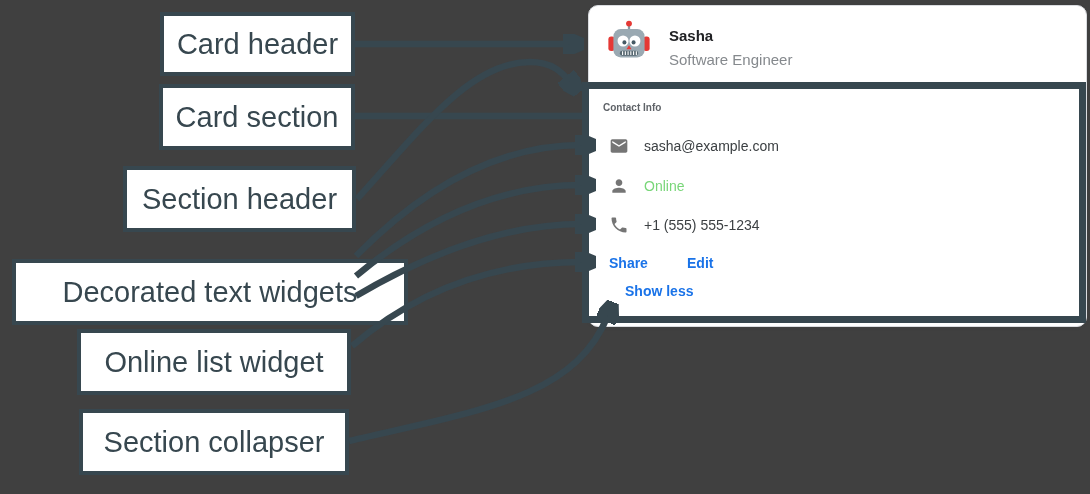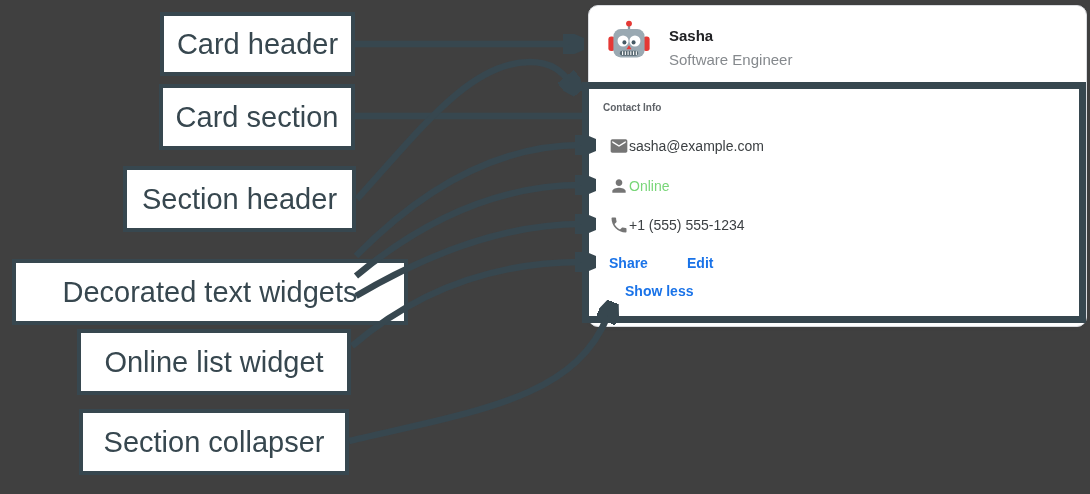--- a/index.html
+++ b/index.html
@@ -26,21 +26,21 @@
   .section-outline{
     position:absolute;left:582px;top:82px;width:504px;height:241px;z-index:3;
     border:7px solid #37474F;box-sizing:border-box;pointer-events:none;
   }
   .card-name{position:absolute;left:80px;top:21px;font-size:15px;font-weight:600;color:#202124;}
   .card-subtitle{position:absolute;left:80px;top:45px;font-size:15px;color:#85898d;}
   .avatar{position:absolute;left:18px;top:13px;width:44px;height:44px;}
   .section-title{position:absolute;left:14px;top:96px;font-size:10px;font-weight:600;color:#5f6368;}
   .dt-row{position:absolute;left:20px;height:20px;display:flex;align-items:center;}
   .dt-row .icon{width:20px;height:20px;flex:0 0 20px;}
-  .dt-row .dt-text{font-size:14px;color:#3c4043;}
+  .dt-row .dt-text{margin-left:15px;font-size:14px;color:#3c4043;}
   .dt-row .dt-text.online{color:#79d679;}
   .text-button{position:absolute;top:249px;font-size:14px;font-weight:700;color:#1a73e8;cursor:pointer;}
   .collapser{position:absolute;left:24px;top:277px;font-size:14px;font-weight:700;color:#1a73e8;cursor:pointer;margin-left:12px;}
 </style>
 </head>
 <body>
 
 <div id="stage">
 
   <div class="label-box" style="left:160px;top:12px;width:195px;height:64px">Card header</div>

